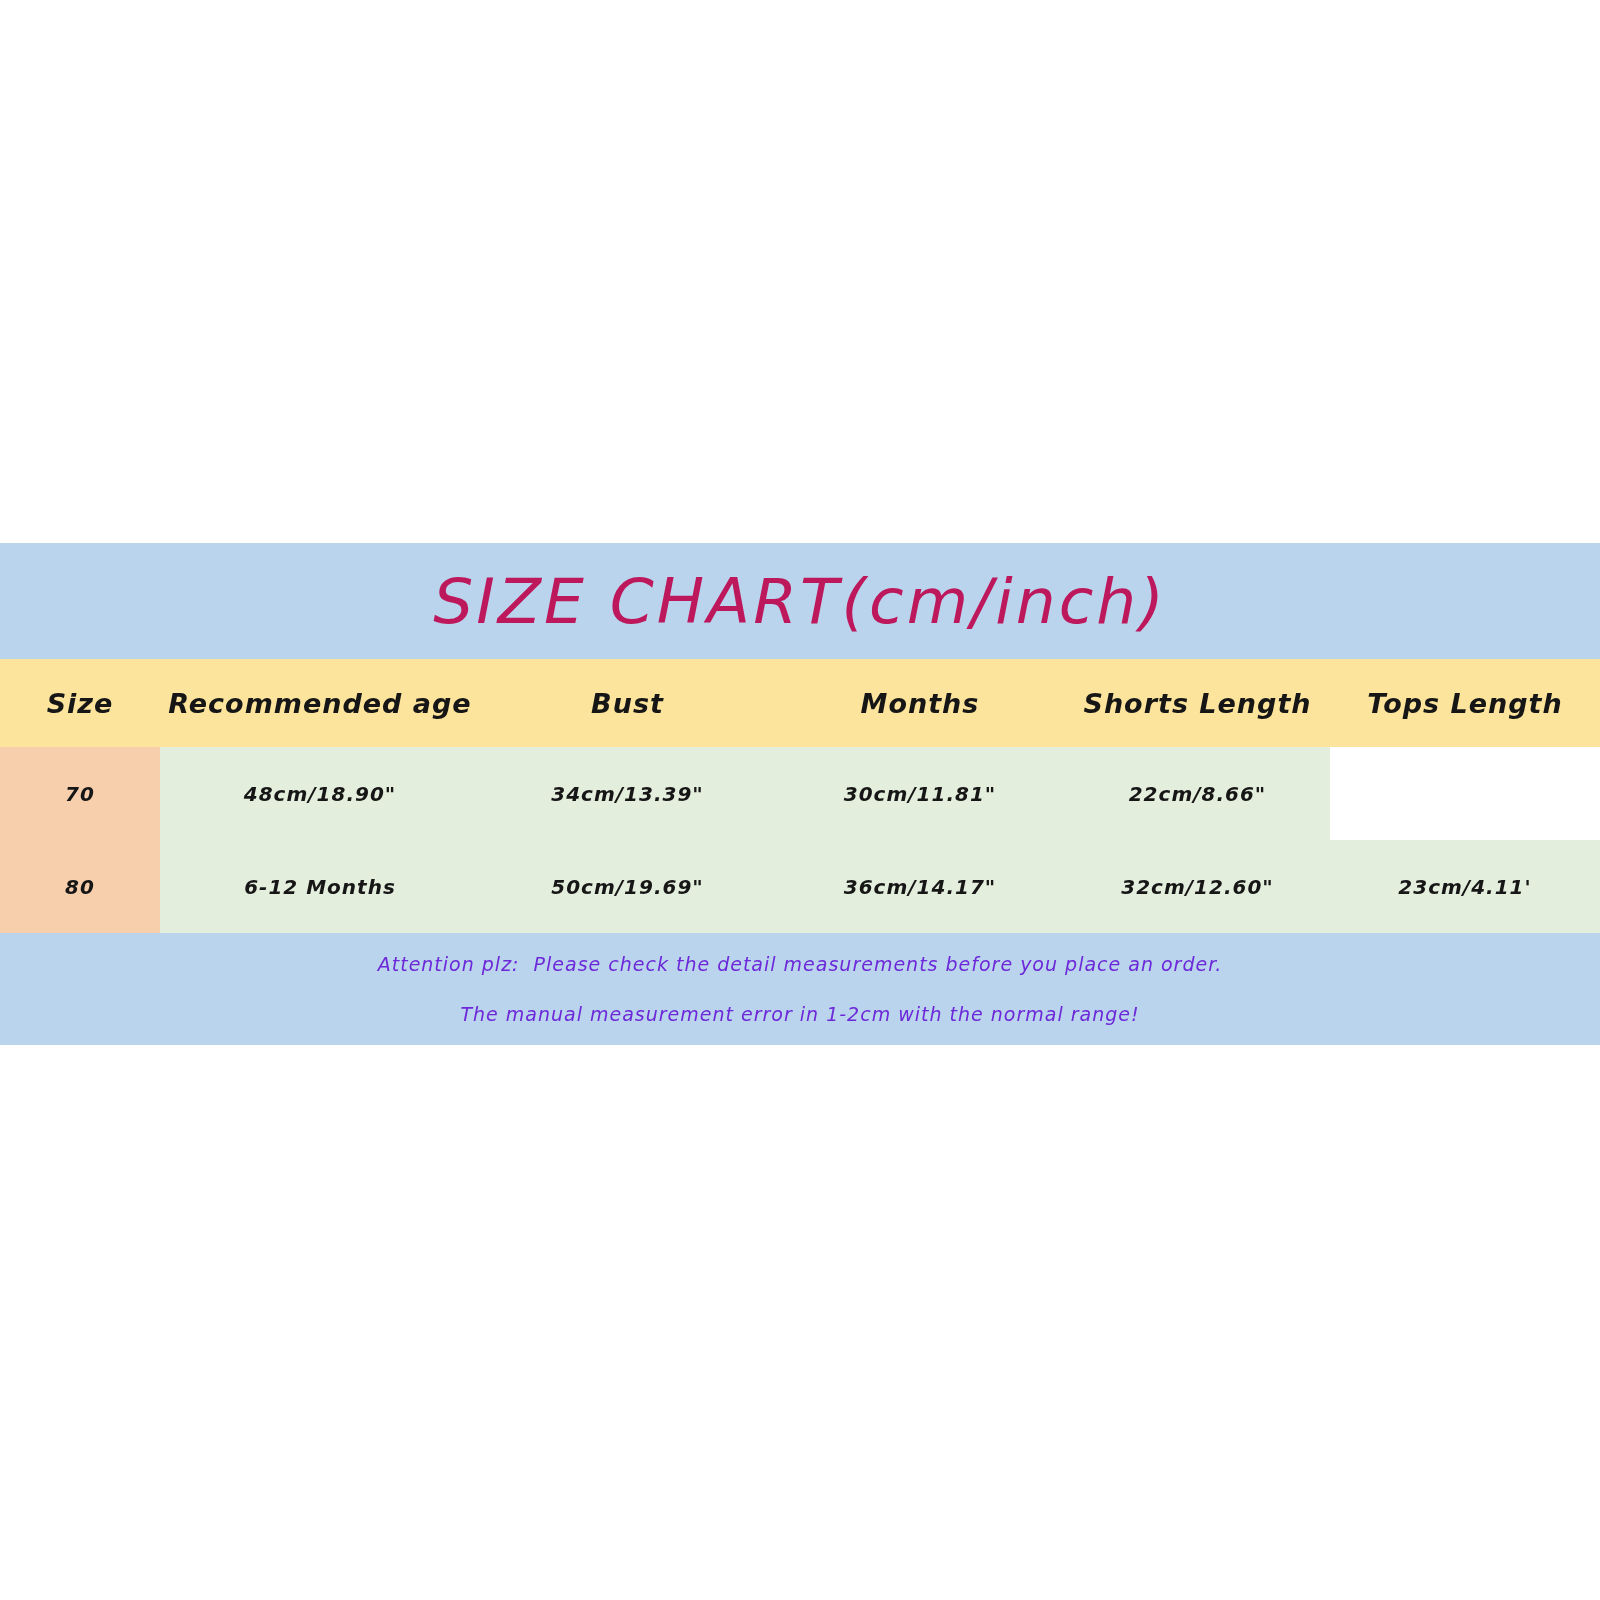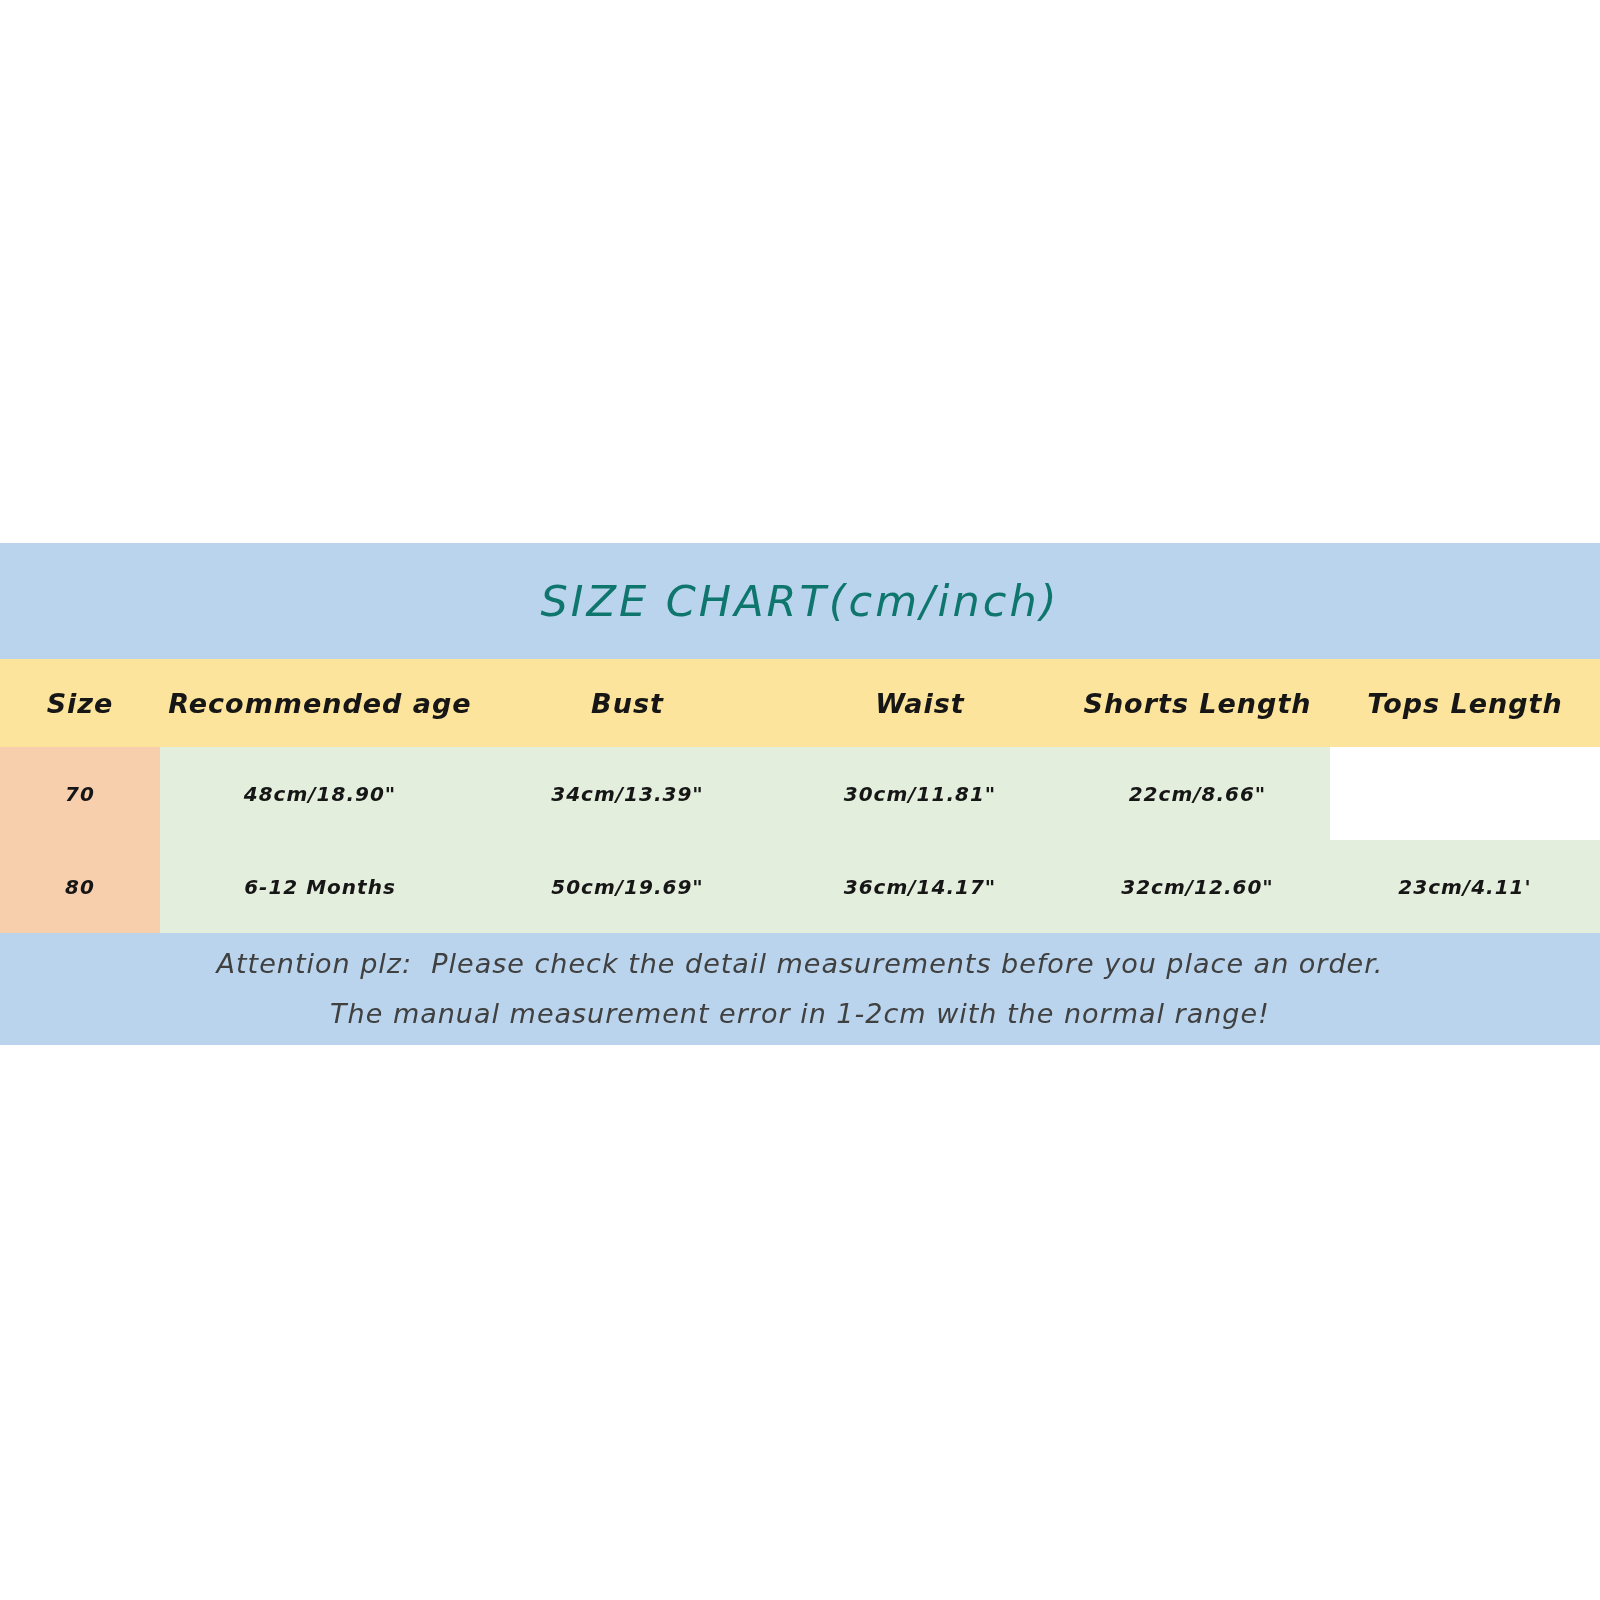--- a/index.html
+++ b/index.html
@@ -13,25 +13,25 @@
   }
   
   .title-band {
     position: absolute;
     left: 0; top: 543px;
     width: 1600px; height: 116px;
     background: #b9d4ec;
     display: flex; align-items: center; justify-content: center;
   }
   .title-text {
-    font-size: 43px;
+    font-size: 63px;
     font-style: italic;
     font-weight: 500;
     letter-spacing: 3px;
-    color: #0f766e;
+    color: #be185d;
   }
   
   .size-table {
     position: absolute;
     left: 0; top: 659px;
     width: 1600px;
   }
   .t-row {
     display: grid;
     grid-template-columns: 160px 320px 295px 290px 265px 270px;
@@ -60,44 +60,44 @@
   
   .footer-band {
     position: absolute;
     left: 0; top: 933px;
     width: 1600px; height: 112px;
     background: #b9d4ec;
     display: flex; flex-direction: column;
     align-items: center; justify-content: center;
   }
   .footer-line {
-    font-size: 27px;
+    font-size: 19px;
     font-style: italic;
-    color: #404040;
+    color: #6d28d9;
     letter-spacing: 1px;
     line-height: 50px;
     white-space: pre-wrap;
   }
 </style>
 </head>
 <body>
 
 <div class="canvas">
 
   <div class="title-band">
     <span class="title-text">SIZE CHART(cm/inch)</span>
   </div>
 
   <div class="size-table">
 
     <div class="t-row head">
       <div class="cell">Size</div>
       <div class="cell">Recommended age</div>
       <div class="cell">Bust</div>
-      <div class="cell">Waist</div>
+      <div class="cell">Months</div>
       <div class="cell">Shorts Length</div>
       <div class="cell">Tops Length</div>
     </div>
 
     <div class="t-row body">
       <div class="cell size-col">70</div>
       <div class="cell">48cm/18.90"</div>
       <div class="cell">34cm/13.39"</div>
       <div class="cell">30cm/11.81"</div>
       <div class="cell">22cm/8.66"</div>

